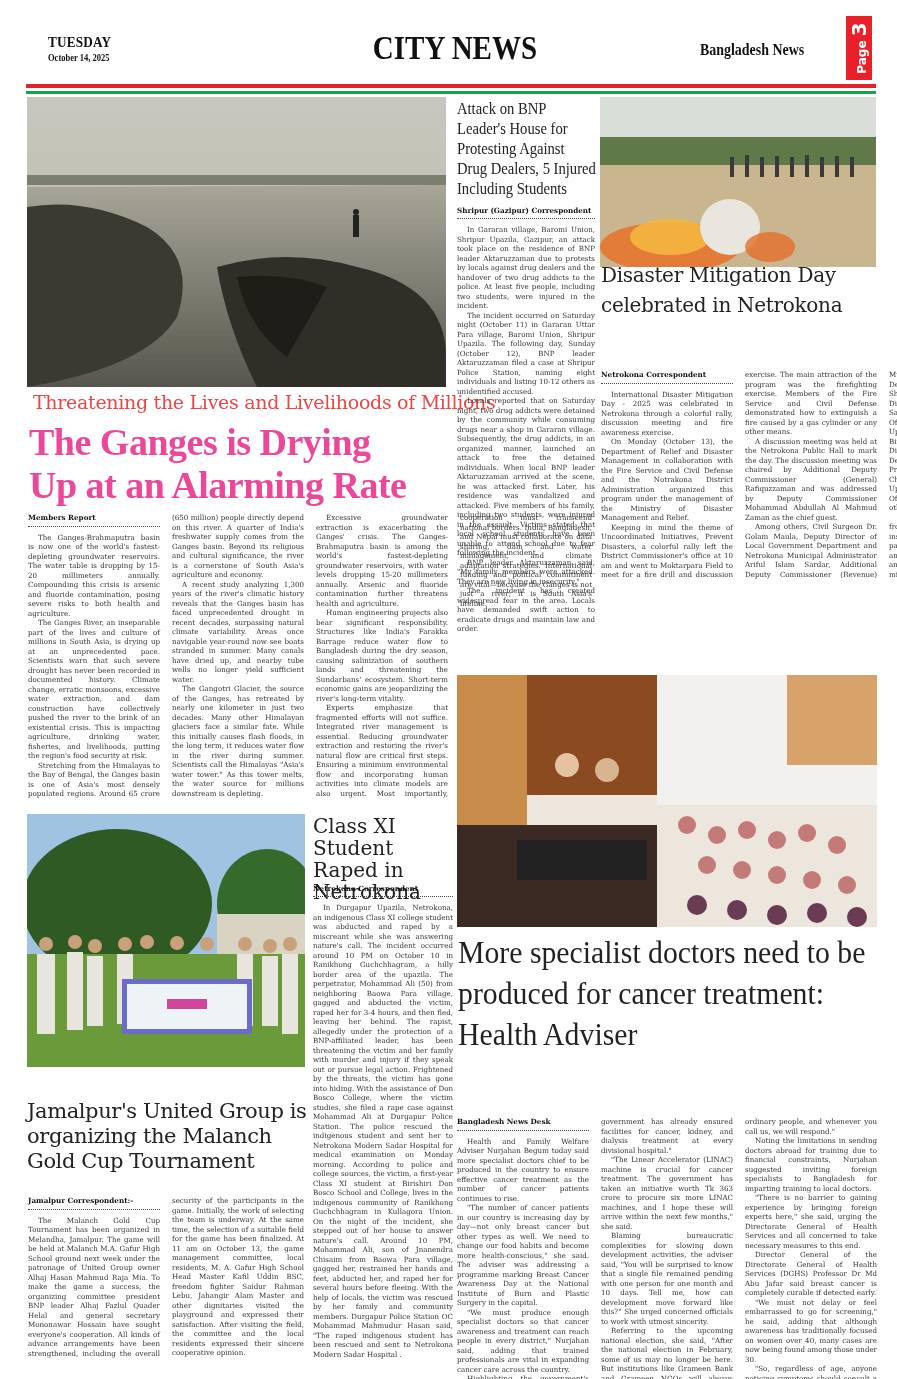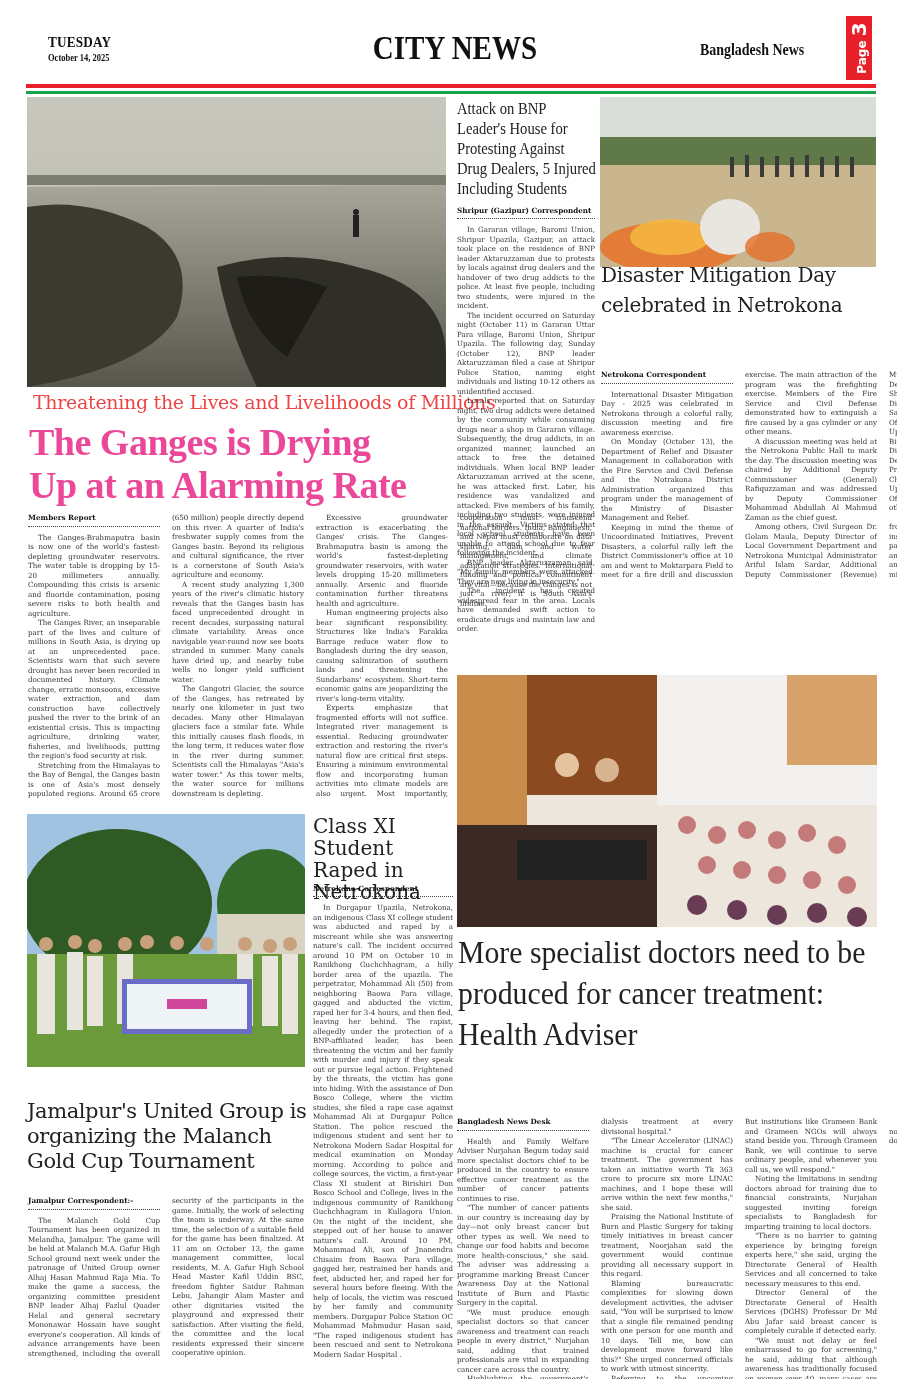--- a/index.html
+++ b/index.html
@@ -207,21 +207,20 @@
 </div>
 
 <div class="abs hl" style="left:458px;top:932px;width:420px;font-size:32px;font-family:'Liberation Serif',serif;line-height:41px;transform:scaleX(0.93);transform-origin:left top;width:450px;">More specialist doctors need to be produced for cancer treatment: Health Adviser</div>
 <div class="abs body cols3" style="left:457px;top:1069px;width:420px;height:303px;margin-top:48px;">
   <div class="byline" style="margin-bottom:6px;">Bangladesh News Desk</div>
   <p>Health and Family Welfare Adviser Nurjahan Begum today said more specialist doctors chief to be produced in the country to ensure effective cancer treatment as the number of cancer patients continues to rise.</p>
   <p>"The number of cancer patients in our country is increasing day by day—not only breast cancer but other types as well. We need to change our food habits and become more health-conscious," she said. The adviser was addressing a programme marking Breast Cancer Awareness Day at the National Institute of Burn and Plastic Surgery in the capital.</p>
   <p>"We must produce enough specialist doctors so that cancer awareness and treatment can reach people in every district," Nurjahan said, adding that trained professionals are vital in expanding cancer care across the country.</p>
   <p>Highlighting the government's initiatives, she said, "The present government has already ensured facilities for cancer, kidney, and dialysis treatment at every divisional hospital."</p>
   <p>"The Linear Accelerator (LINAC) machine is crucial for cancer treatment. The government has taken an initiative worth Tk 363 crore to procure six more LINAC machines, and I hope these will arrive within the next few months," she said.</p>
-  <p>Praising the National Institute of Burn and Plastic Surgery for taking timely initiatives in breast cancer treatment, Noorjahan said the government would continue providing all necessary support in this regard.</p>
   <p>Blaming bureaucratic complexities for slowing down development activities, the adviser said, "You will be surprised to know that a single file remained pending with one person for one month and 10 days. Tell me, how can development move forward like this?" She urged concerned officials to work with utmost sincerity.</p>
   <p>Referring to the upcoming national election, she said, "After the national election in February, some of us may no longer be here. But institutions like Grameen Bank and Grameen NGOs will always stand beside you. Through Grameen Bank, we will continue to serve ordinary people, and whenever you call us, we will respond."</p>
   <p>Noting the limitations in sending doctors abroad for training due to financial constraints, Nurjahan suggested inviting foreign specialists to Bangladesh for imparting training to local doctors.</p>
   <p>"There is no barrier to gaining experience by bringing foreign experts here," she said, urging the Directorate General of Health Services and all concerned to take necessary measures to this end.</p>
   <p>Director General of the Directorate General of Health Services (DGHS) Professor Dr Md Abu Jafar said breast cancer is completely curable if detected early.</p>
   <p>"We must not delay or feel embarrassed to go for screening," he said, adding that although awareness has traditionally focused on women over 40, many cases are now being found among those under 30.</p>
   <p>"So, regardless of age, anyone noticing symptoms should consult a doctor immediately," he added.</p>
 </div>
 
 </body></html>

